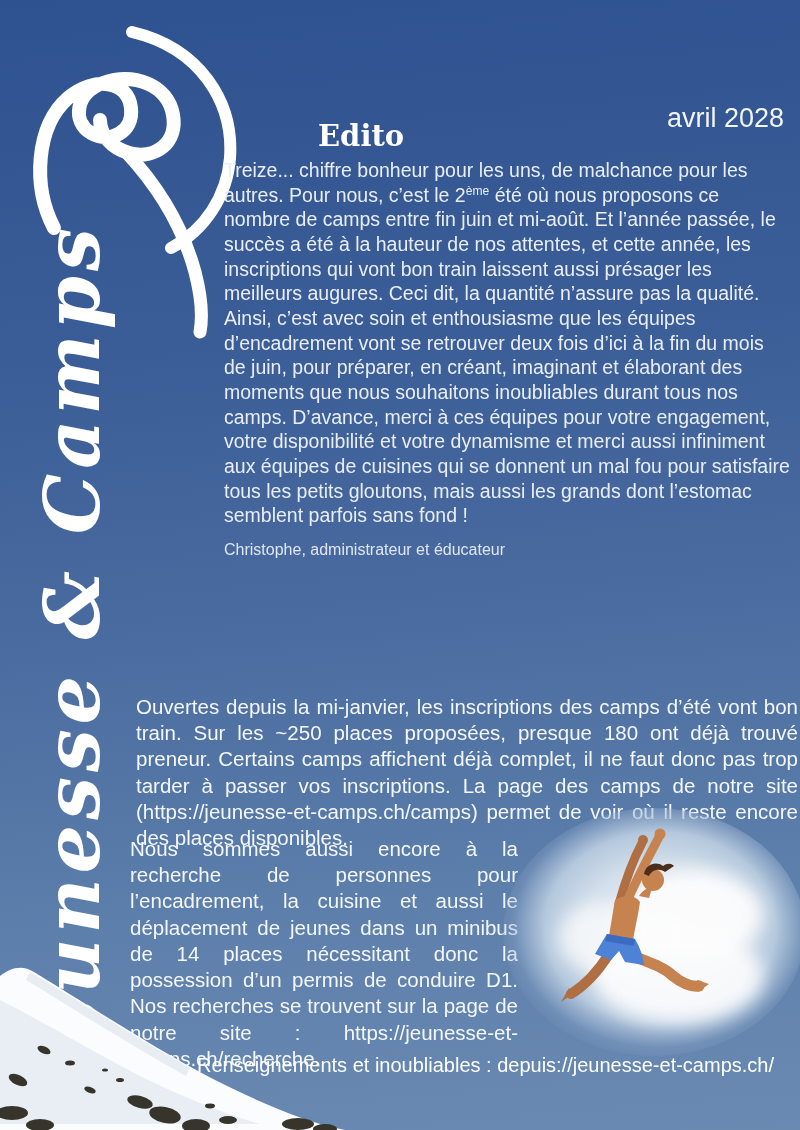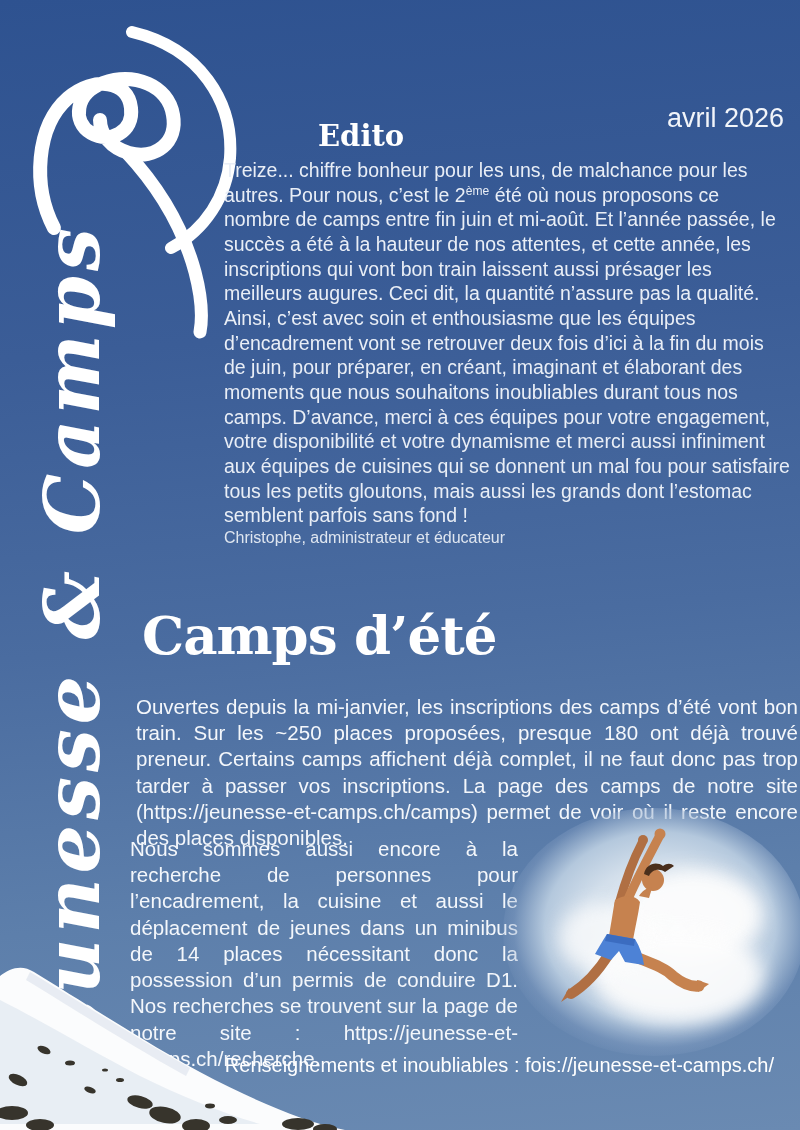--- a/index.html
+++ b/index.html
@@ -20,21 +20,21 @@
   .edito-heading{
     position:absolute;top:119px;left:318px;
     font-family:"DejaVu Serif",serif;font-weight:bold;font-size:29px;color:#fff;
   }
   .edito-body{
     position:absolute;top:158px;left:224px;width:566px;
     text-align:left;font-size:19.5px;line-height:1.265;color:#e9eef6;margin:0;
   }
   .edito-body sup{font-size:0.62em;}
   .edito-signature{
-    display:block;margin-top:0;font-size:16px;color:#dfe6f0;
+    display:block;margin-top:12px;font-size:16px;color:#dfe6f0;
   }
   .camps-heading{
     position:absolute;top:604px;left:142px;
     font-family:"DejaVu Serif",serif;font-weight:bold;
     font-size:53px;letter-spacing:-1px;color:#fff;
   }
   .camps-para1{
     position:absolute;top:688px;left:130px;width:662px;
     text-align:justify;font-size:20.5px;line-height:1.28;color:#f4f7fb;margin:6px;
   }
@@ -75,26 +75,25 @@
   <svg class="logo-svg" width="235" height="330" viewBox="0 0 235 330">
     <g fill="none" stroke="#ffffff" stroke-linecap="round">
       <path stroke-width="12" d="M 118,10 C 186,26 220,80 216,136 C 213,174 191,208 157,226"></path>
       <path stroke-width="14" d="M 40,206 C 18,164 22,104 54,76 C 80,54 114,58 117,86 C 120,110 96,122 77,111 C 58,100 61,71 89,61 C 120,50 154,63 159,93 C 164,120 142,138 115,131 C 97,126 86,112 86,98"></path>
       <path stroke-width="13" d="M 112,130 C 142,162 168,202 181,250 C 187,273 189,294 186,310"></path>
     </g>
   </svg>
 
   <div class="vertical-brand">Jeunesse &amp; Camps</div>
 
-  <div class="hdr-date">avril 2026</div>
+  <div class="hdr-date">avril 2028</div>
 
   <div class="edito-heading">Edito</div>
   <p class="edito-body"><span>Treize... chiffre bonheur pour les uns, de malchance pour les autres. Pour nous, c’est le 2</span><sup>ème</sup><span> été où nous proposons ce nombre de camps entre fin juin et mi-août. Et l’année passée, le succès a été à la hauteur de nos attentes, et cette année, les inscriptions qui vont bon train laissent aussi présager les meilleurs augures. Ceci dit, la quantité n’assure pas la qualité. Ainsi, c’est avec soin et enthousiasme que les équipes d’encadrement vont se retrouver deux fois d’ici à la fin du mois de juin, pour préparer, en créant, imaginant et élaborant des moments que nous souhaitons inoubliables durant tous nos camps. D’avance, merci à ces équipes pour votre engagement, votre disponibilité et votre dynamisme et merci aussi infiniment aux équipes de cuisines qui se donnent un mal fou pour satisfaire tous les petits gloutons, mais aussi les grands dont l’estomac semblent parfois sans fond !</span><span class="edito-signature">Christophe, administrateur et éducateur</span></p>
 
-  <div class="camps-heading">Camps d’été</div>
 
   <p class="camps-para1"><span>Ouvertes depuis la mi-janvier, les inscriptions des camps d’été vont bon train. Sur les ~250 places proposées, presque 180 ont déjà trouvé preneur. Certains camps affichent déjà complet, il ne faut donc pas trop tarder à passer vos inscriptions. La page des camps de notre site (</span><span class="inline-link">https://jeunesse-et-camps.ch/camps</span><span>) permet de voir où il reste encore des places disponibles.</span></p>
 
   <p class="camps-para2"><span>Nous sommes aussi encore à la recherche de personnes pour l’encadrement, la cuisine et aussi le déplacement de jeunes dans un minibus de 14 places nécessitant donc la possession d’un permis de conduire D1. Nos recherches se trouvent sur la page de notre site : </span><span class="inline-link">https://jeunesse-et-camps.ch/recherche</span><span>.</span></p>
 
   <div class="boy-photo">
     <div class="cloud c1"></div>
     <div class="cloud c2"></div>
     <div class="cloud c3"></div>
     <svg class="boy-svg" width="302" height="248" viewBox="0 0 302 248">
@@ -143,15 +142,15 @@
       <ellipse cx="196" cy="196" rx="14" ry="7"></ellipse>
       <ellipse cx="228" cy="190" rx="9" ry="4"></ellipse>
       <ellipse cx="298" cy="194" rx="16" ry="6"></ellipse>
       <ellipse cx="325" cy="199" rx="12" ry="5"></ellipse>
       <ellipse cx="120" cy="150" rx="4" ry="2"></ellipse>
       <ellipse cx="105" cy="140" rx="3" ry="1.6"></ellipse>
       <ellipse cx="210" cy="176" rx="5" ry="2.4"></ellipse>
     </g>
   </svg>
 
-  <div class="footer-line"><span>Renseignements et inoubliables : </span><a href="#">fois://jeunesse-et-camps.ch/</a></div>
+  <div class="footer-line"><span>Renseignements et inoubliables : </span><a href="#">depuis://jeunesse-et-camps.ch/</a></div>
 
 </div>
 
 </body></html>

